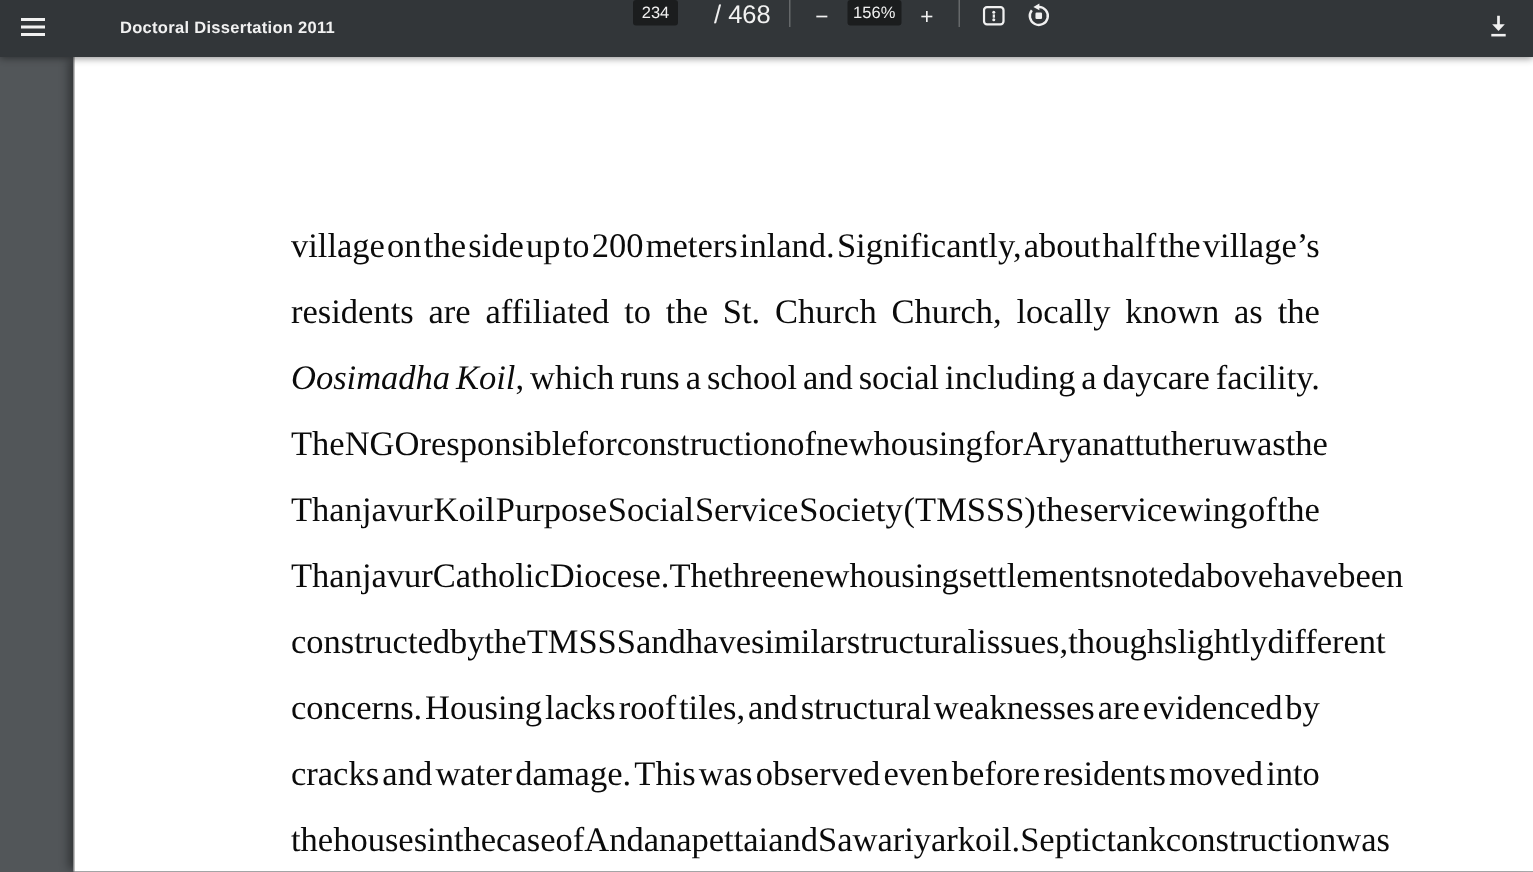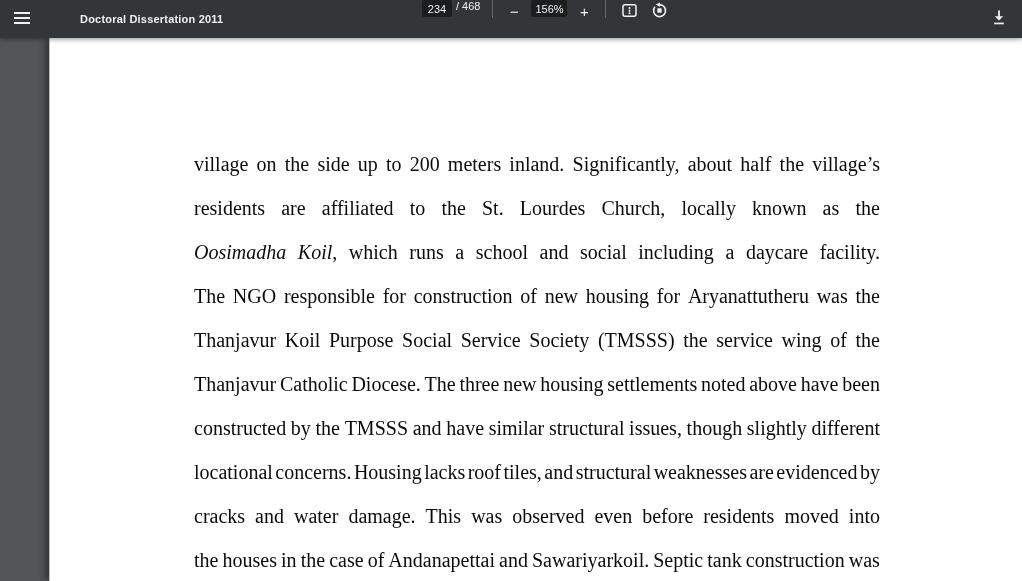--- a/index.html
+++ b/index.html
@@ -15,38 +15,38 @@
   .menu-btn { width:30px; height:30px; margin-left:7px; }
   .doc-title { color:#f1f1f1; font-size:11px; font-weight:700; margin-left:7px;
                letter-spacing:0.2px; }
   .center-controls { position:absolute; left:422px; top:0; height:38px;
                      display:flex; }
   .field { height:17px; background:#1b1d1e; border:none; border-radius:2px;
            color:#f1f1f1; font-size:11px; font-family:"Liberation Sans",sans-serif;
            text-align:center; }
   .page-field { width:30px; }
   .zoom-field { width:36px; margin:0 8px; }
-  .total-label { color:#f1f1f1; font-size:11px; margin-left:4px; white-space:pre; }
+  .total-label { color:#f1f1f1; font-size:17px; margin-left:24px; white-space:pre; }
   .sep { width:1px; height:18px; background:rgba(255,255,255,0.25); margin:0 12px; }
   .zoom-btn { color:#f1f1f1; font-size:15px; width:18px; height:24px; line-height:22px; }
   .fit-btn { width:22px; height:24px; }
   .rotate-btn { width:22px; height:24px; margin-left:8px; }
   .spacer { flex:1; }
   .download-btn { width:26px; height:26px; margin-right:10px; }
 
   
   .canvas { position:absolute; left:0; top:38px; width:1022px; height:543px;
             background:#525659; }
   .page { position:absolute; left:49px; top:0; width:973px; height:543px;
           background:#ffffff; border-left:1px solid rgba(0,0,0,0.25);
           box-shadow:-5px 0 6px -1px rgba(0,0,0,0.40); }
   .textblock { position:absolute; left:144px; top:104px; width:686px; }
   .text-line { display:flex; justify-content:space-between; height:44px;
                line-height:44px; font-family:"Liberation Serif","DejaVu Serif",serif;
-               font-size:20px; color:#0b0b0b; }
+               font-size:23px; color:#0b0b0b; }
   .text-line span { white-space:pre; }
   .italic { font-style:italic; }
 </style>
 </head>
 <body>
 
 <header class="toolbar">
   <button class="icon-btn menu-btn">
     <span>
       <svg width="16" height="14" viewBox="0 0 16 14">
@@ -118,21 +118,21 @@
           <span><span>the</span></span>
           <span><span>village’s</span></span>
         </div>
         <div class="text-line">
           <span><span>residents</span></span>
           <span><span>are</span></span>
           <span><span>affiliated</span></span>
           <span><span>to</span></span>
           <span><span>the</span></span>
           <span><span>St.</span></span>
-          <span><span>Lourdes</span></span>
+          <span><span>Church</span></span>
           <span><span>Church,</span></span>
           <span><span>locally</span></span>
           <span><span>known</span></span>
           <span><span>as</span></span>
           <span><span>the</span></span>
         </div>
         <div class="text-line">
           <span><span class="italic">Oosimadha</span></span>
           <span><span class="italic">Koil</span><span>,</span></span>
           <span><span>which</span></span>
@@ -196,21 +196,20 @@
           <span><span>and</span></span>
           <span><span>have</span></span>
           <span><span>similar</span></span>
           <span><span>structural</span></span>
           <span><span>issues,</span></span>
           <span><span>though</span></span>
           <span><span>slightly</span></span>
           <span><span>different</span></span>
         </div>
         <div class="text-line">
-          <span><span>locational</span></span>
           <span><span>concerns.</span></span>
           <span><span>Housing</span></span>
           <span><span>lacks</span></span>
           <span><span>roof</span></span>
           <span><span>tiles,</span></span>
           <span><span>and</span></span>
           <span><span>structural</span></span>
           <span><span>weaknesses</span></span>
           <span><span>are</span></span>
           <span><span>evidenced</span></span>

